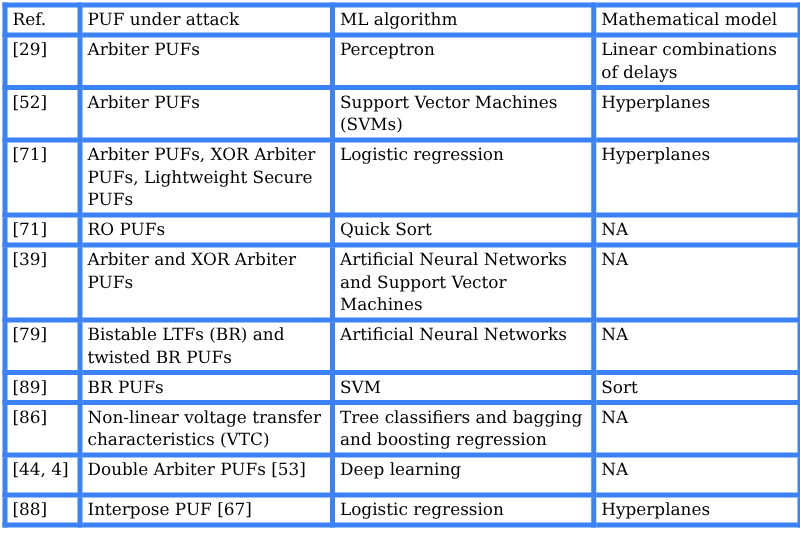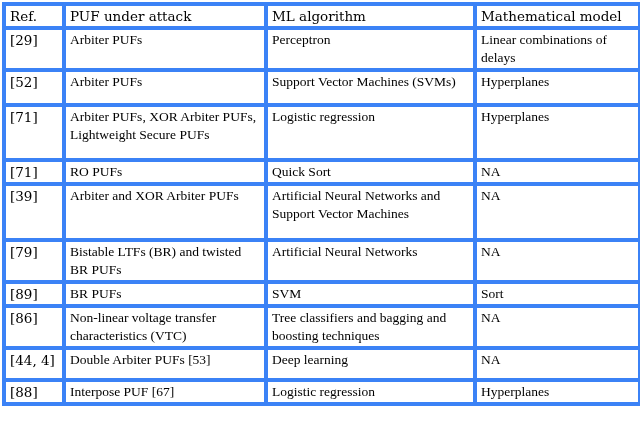--- a/index.html
+++ b/index.html
@@ -31,21 +31,20 @@
     font-weight: normal;
     text-align: left;
     overflow: hidden;
   }
   col.c-ref   { width: 60px;  }
   col.c-puf   { width: 202px; }
   col.c-ml    { width: 209px; }
   col.c-model { width: 165px; }
   td.cell-puf, td.cell-ml, td.cell-model {
     text-align: justify;
-    font-family: Liberation Serif, serif;
   }
   td.cell-ref { white-space: nowrap; }
 </style>
 </head>
 <body>
 
 <table class="puf-table">
   <colgroup>
     <col class="c-ref">
     <col class="c-puf">
@@ -99,21 +98,21 @@
     </tr>
     <tr style="height:21px;">
       <td class="cell-ref">[89]</td>
       <td class="cell-puf">BR PUFs</td>
       <td class="cell-ml">SVM</td>
       <td class="cell-model">Sort</td>
     </tr>
     <tr style="height:40px;">
       <td class="cell-ref">[86]</td>
       <td class="cell-puf">Non-linear voltage transfer characteristics (VTC)</td>
-      <td class="cell-ml">Tree classifiers and bagging and boosting techniques</td>
+      <td class="cell-ml">Tree classifiers and bagging and boosting regression</td>
       <td class="cell-model">NA</td>
     </tr>
     <tr style="height:32px;">
       <td class="cell-ref">[44, 4]</td>
       <td class="cell-puf">Double Arbiter PUFs [53]</td>
       <td class="cell-ml">Deep learning</td>
       <td class="cell-model">NA</td>
     </tr>
     <tr style="height:22px;">
       <td class="cell-ref">[88]</td>

